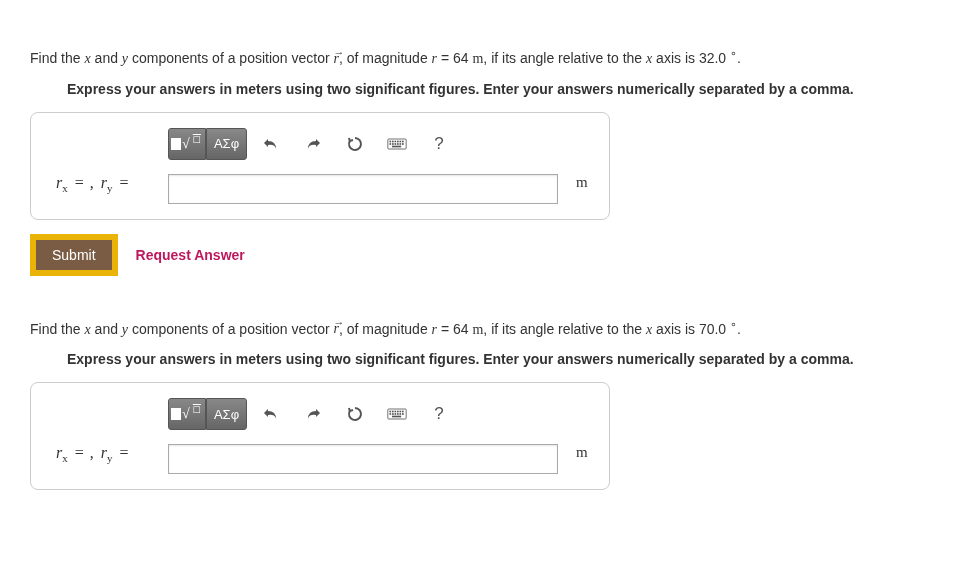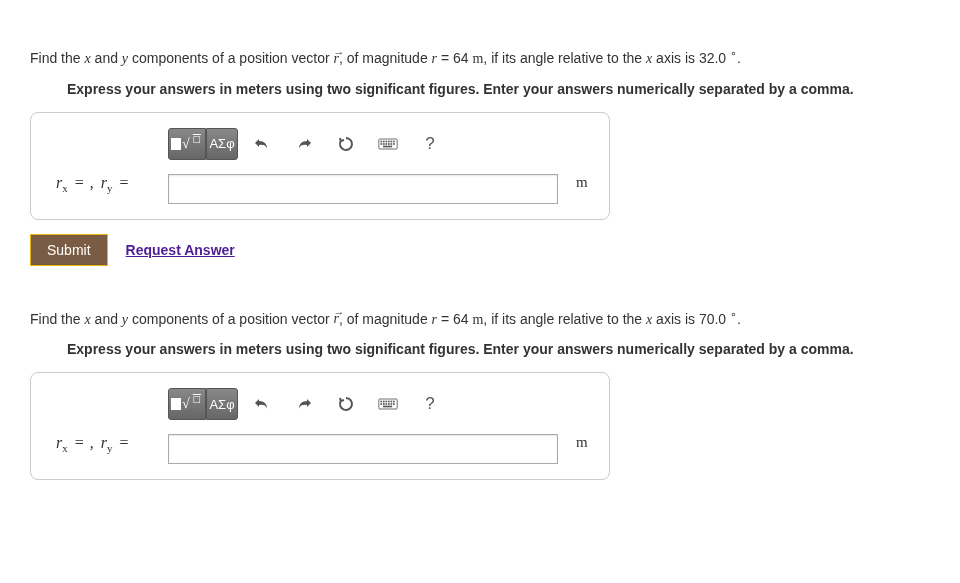--- a/index.html
+++ b/index.html
@@ -62,21 +62,21 @@
       background: linear-gradient(#888, #666);
       color: #fff;
       display: flex;
       align-items: center;
       justify-content: center;
       cursor: pointer;
       font-size: 14px;
     }
     .tb-btn.first { border-radius: 3px 0 0 3px; }
     .tb-btn.last { border-radius: 0 3px 3px 0; }
-    .tb-btn.greek { width: 32px; font-size: 13px;}
+    .tb-btn.greek { width: 41px; font-size: 13px;}
     .tb-plain {
       width: 36px;
       height: 32px;
       background: transparent;
       border: none;
       cursor: pointer;
       display: flex;
       align-items: center;
       justify-content: center;
       color: #555;
@@ -112,28 +112,27 @@
     }
     .submit-row {
       display: flex;
       align-items: center;
       gap: 18px;
       margin-bottom: 40px;
     }
     .submit-btn {
       background: #7a5c44;
       color: #fff;
-      border: 1px solid #eab308;
+      border: 6px solid #eab308;
       padding: 7px 16px;
       font-size: 14px;
       cursor: pointer;
     }
     .request-link {
-      color: #4c1d95;
-      text-decoration: underline;
+      color: #be185d;
       font-weight: bold;
       font-size: 14px;
       cursor: pointer;
     }
     .part-header {
       font-weight: bold;
       margin-bottom: 22px;
       display: flex;
       align-items: center;
       gap: 10px;

